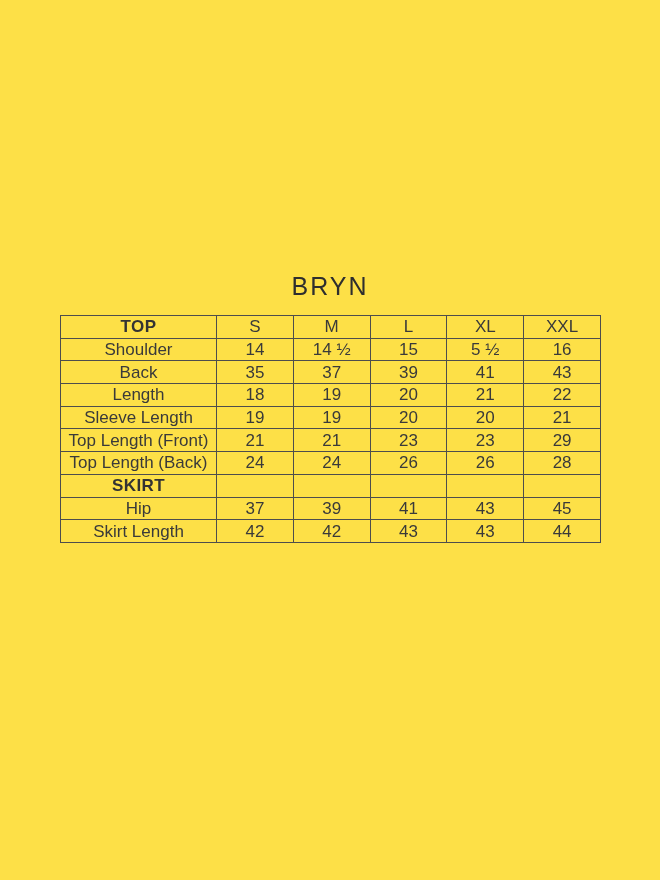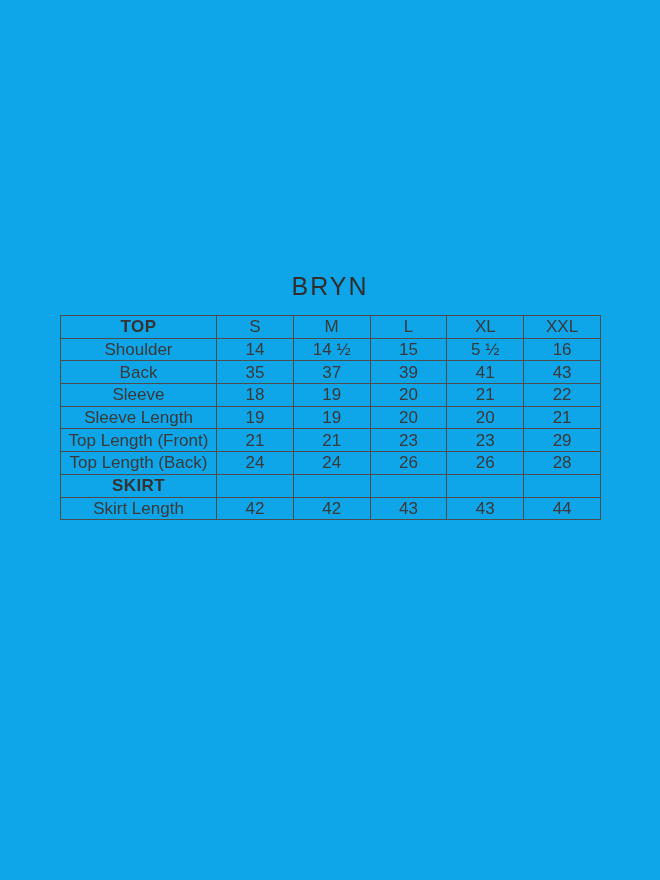--- a/index.html
+++ b/index.html
@@ -4,21 +4,21 @@
 <style>
   * { margin: 0; padding: 0; box-sizing: border-box; }
   html, body {
     width: 660px; height: 880px;
     background: #ffffff;
     font-family: "Liberation Sans", sans-serif;
   }
   .page {
     position: relative;
     width: 660px; height: 880px;
-    background: #0ea5e9;
+    background: #fde047;
     overflow: hidden;
   }
   .chart-title {
     position: absolute;
     top: 272px; left: 0;
     width: 100%;
     text-align: center;
     font-size: 25px;
     font-weight: 500;
     letter-spacing: 2px;
@@ -95,21 +95,21 @@
       <tr>
         <td class="row-label">Back</td>
         <td>35</td>
         <td>37</td>
         <td>39</td>
         <td>41</td>
         <td>43</td>
       </tr>
 
       <tr>
-        <td class="row-label">Sleeve</td>
+        <td class="row-label">Length</td>
         <td>18</td>
         <td>19</td>
         <td>20</td>
         <td>21</td>
         <td>22</td>
       </tr>
 
       <tr>
         <td class="row-label">Sleeve Length</td>
         <td>19</td>
@@ -140,20 +140,28 @@
       <tr>
         <td class="section-label">SKIRT</td>
         <td></td>
         <td></td>
         <td></td>
         <td></td>
         <td></td>
       </tr>
 
 
+      <tr>
+        <td class="row-label">Hip</td>
+        <td>37</td>
+        <td>39</td>
+        <td>41</td>
+        <td>43</td>
+        <td>45</td>
+      </tr>
 
       <tr>
         <td class="row-label">Skirt Length</td>
         <td>42</td>
         <td>42</td>
         <td>43</td>
         <td>43</td>
         <td>44</td>
       </tr>
 

